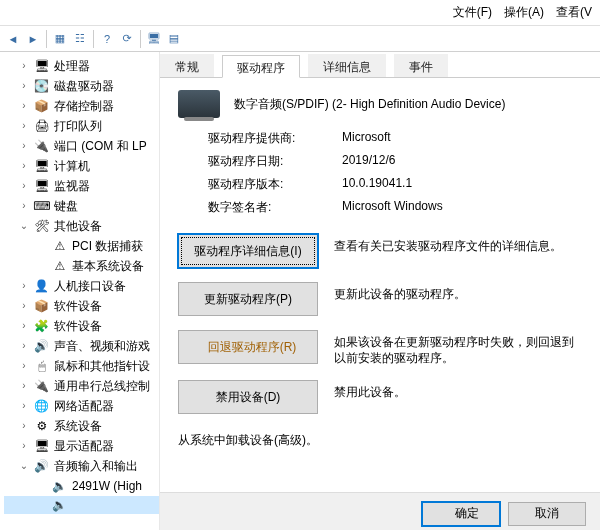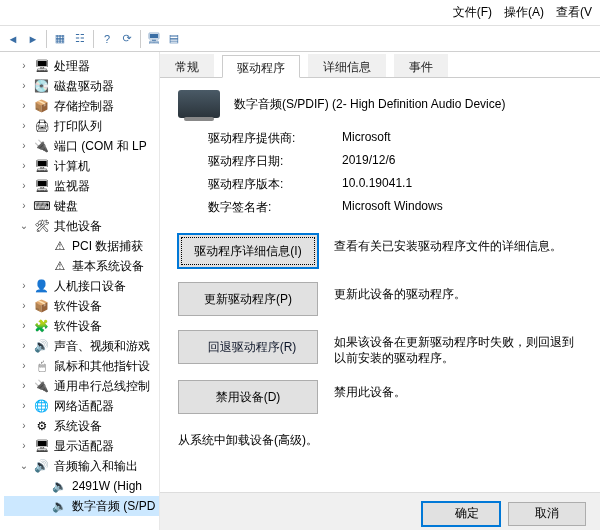--- a/index.html
+++ b/index.html
@@ -29,21 +29,21 @@
 .tabbody { background:#fff; height:calc(100% - 26px - 42px); padding: 12px 18px 8px 18px; overflow:hidden;}
 .devhdr { display:flex; align-items:center; gap:14px; margin-bottom:12px;}
 .devimg { width:42px; height:28px; background:linear-gradient(#4a5a66,#2a333a); border-radius:3px; position:relative;}
 .devimg::after{content:""; position:absolute; bottom:-3px; left:6px; right:6px; height:4px; background:#888; border-radius:2px;}
 .kv { display:flex; margin:6px 0 6px 30px;gap:14px;}
 .kv .k { width:120px; }
 .actions { margin-top:18px;}
 .actrow { display:flex; align-items:flex-start; gap:16px; margin-bottom:14px;}
 .actrow button { width:140px; height:34px; background:#e1e1e1; border:1px solid #adadad; font-size:12px;}
 .actrow button.focus { outline:1px dotted #000; outline-offset:-4px; border:1px solid #0078d7; box-shadow:0 0 0 1px #0078d7;}
-.actrow button:disabled { color:#0f172a;padding-left:8px; }
+.actrow button:disabled { color:#a16207;padding-left:8px; }
 .actrow .desc { flex:1; line-height:16px; padding-top:4px;}
 
 .dlgbtns { position:absolute; bottom:0; left:0; right:0; height:42px; background:#f0f0f0; border-top:1px solid #ddd; display:flex; justify-content:flex-end; align-items:center; gap:8px; padding-right:14px;}
 .dlgbtns button { width:78px; height:24px; background:#e1e1e1; border:1px solid #adadad;}
 .dlgbtns button.primary { border:1px solid #0078d7; box-shadow:0 0 0 1px #0078d7;padding-left:12px;}
 </style>
 </head>
 <body>
 
 <div class="menubar">
@@ -174,21 +174,20 @@
         <span>音频输入和输出</span>
       </div>
       <div class="tree-item l2">
         <span class="twisty"></span>
         <span class="ticon">🔈</span>
         <span>2491W (High</span>
       </div>
       <div class="tree-item l2 selected">
         <span class="twisty"></span>
         <span class="ticon">🔈</span>
-        <span>数字音频 (S/PD</span>
       </div>
     </div>
 
   <div class="props">
     <div class="tabs">
       <div class="tab">常规</div>
       <div class="tab active">驱动程序</div>
       <div class="tab">详细信息</div>
       <div class="tab">事件</div>
     </div>

